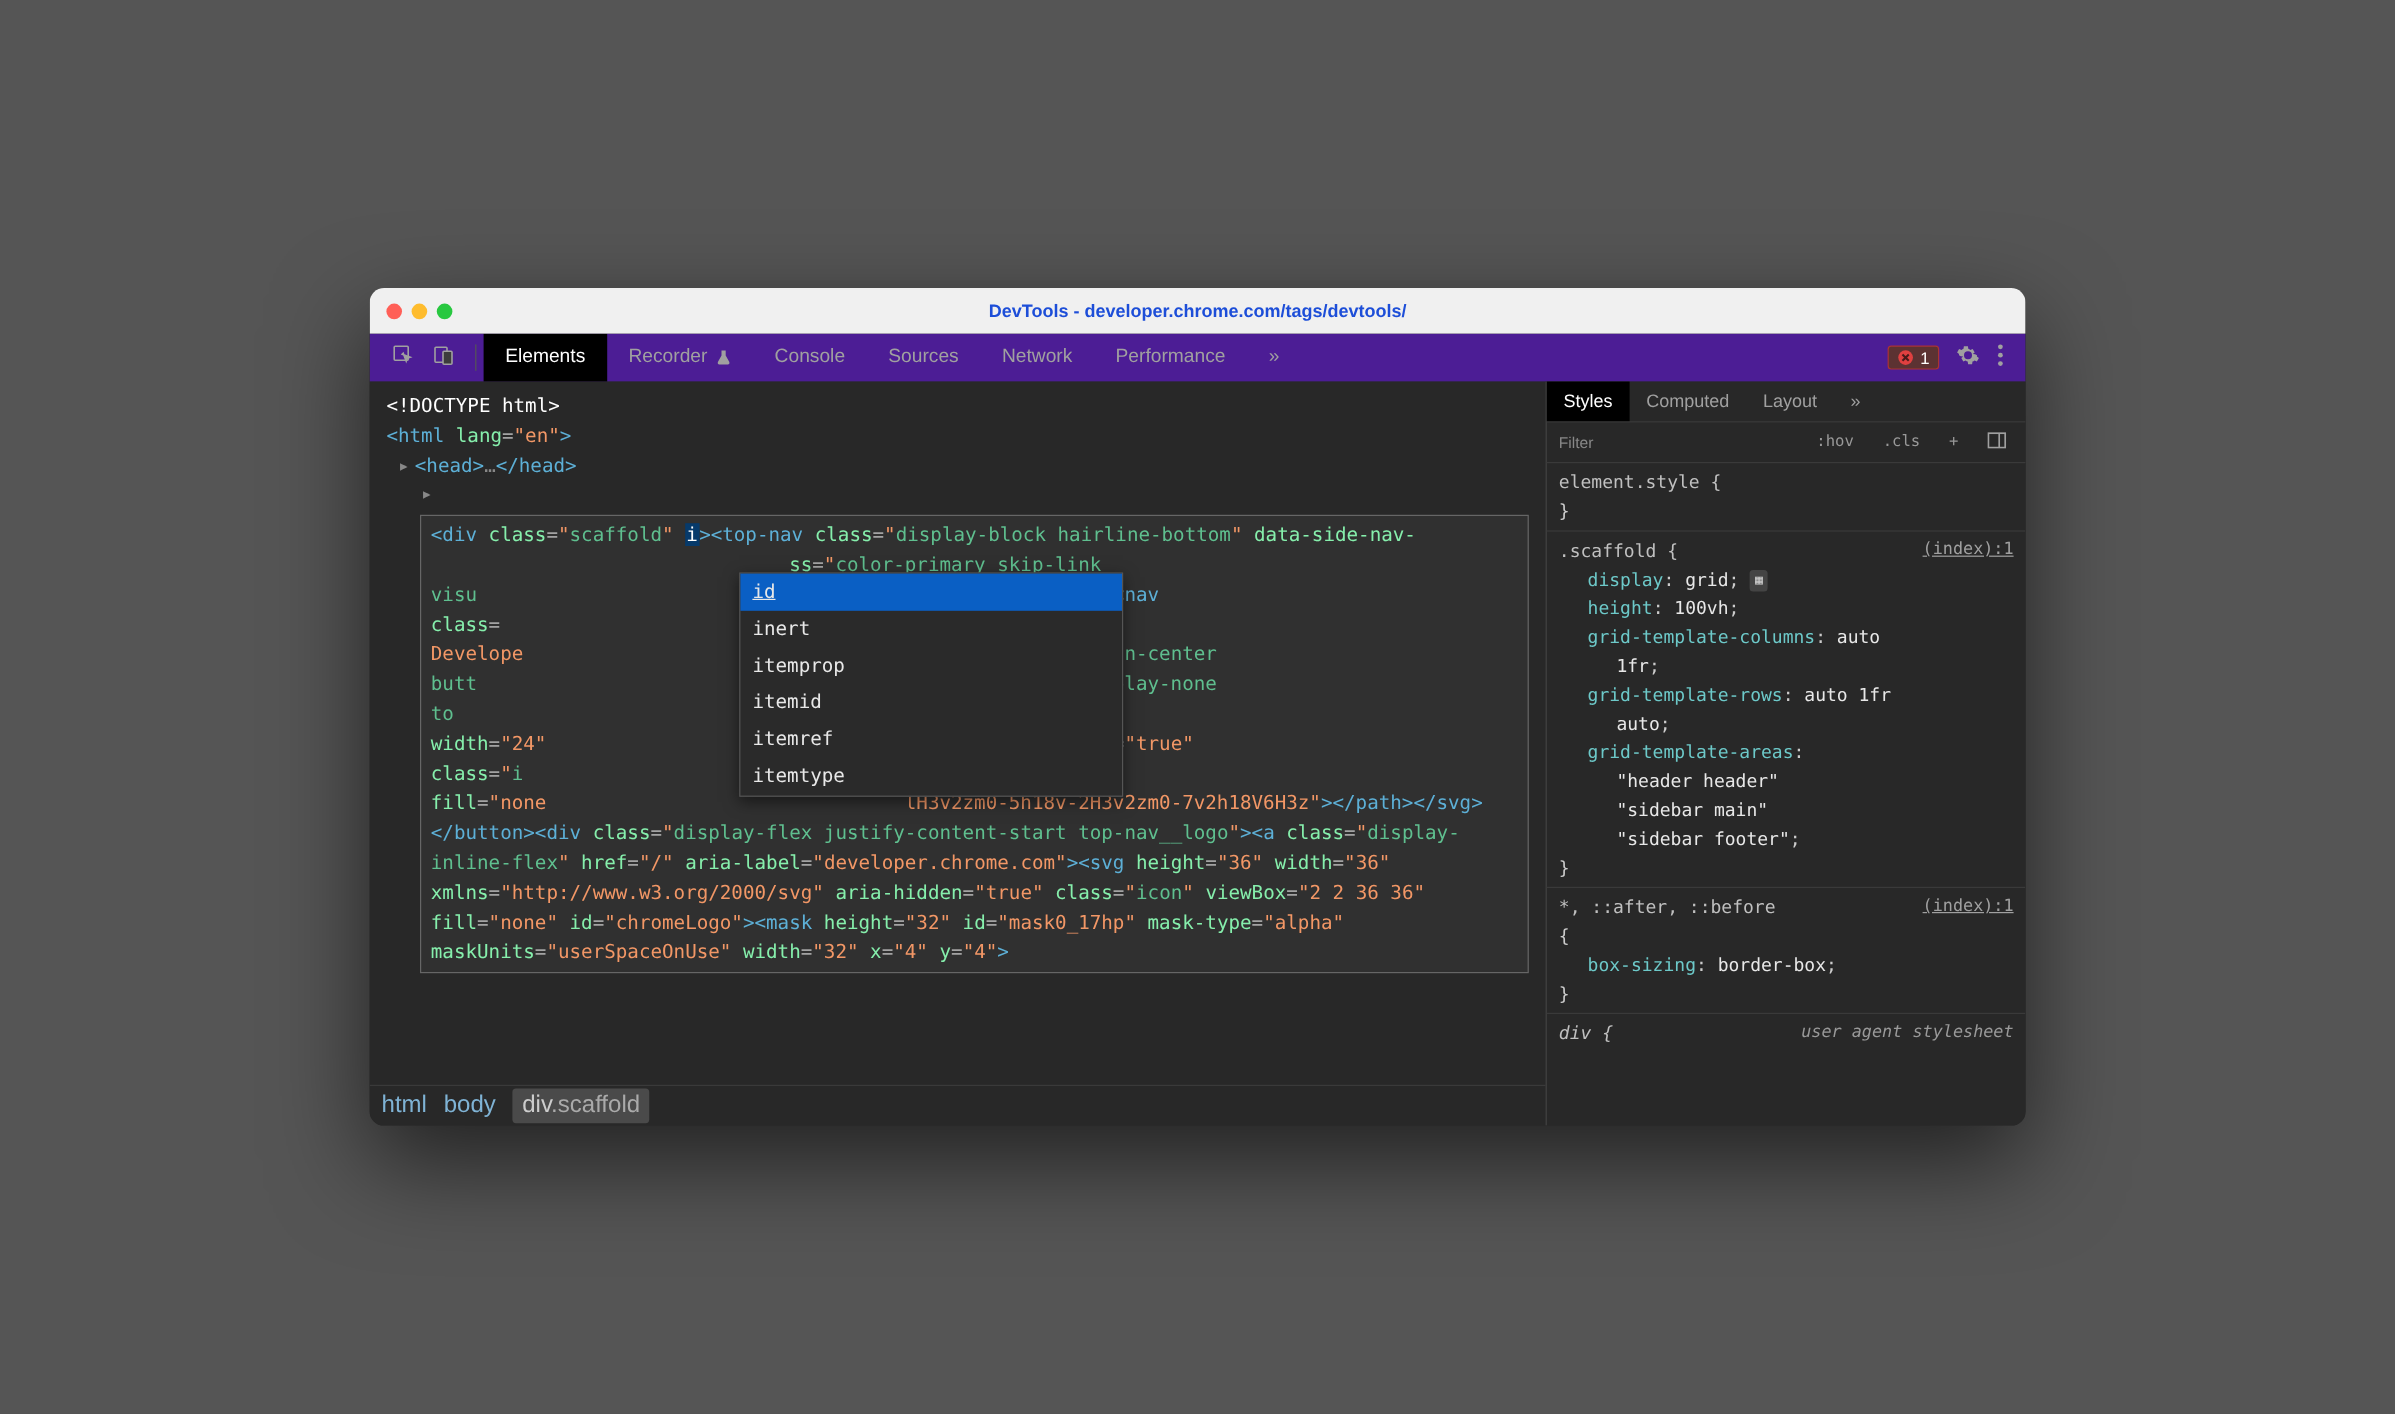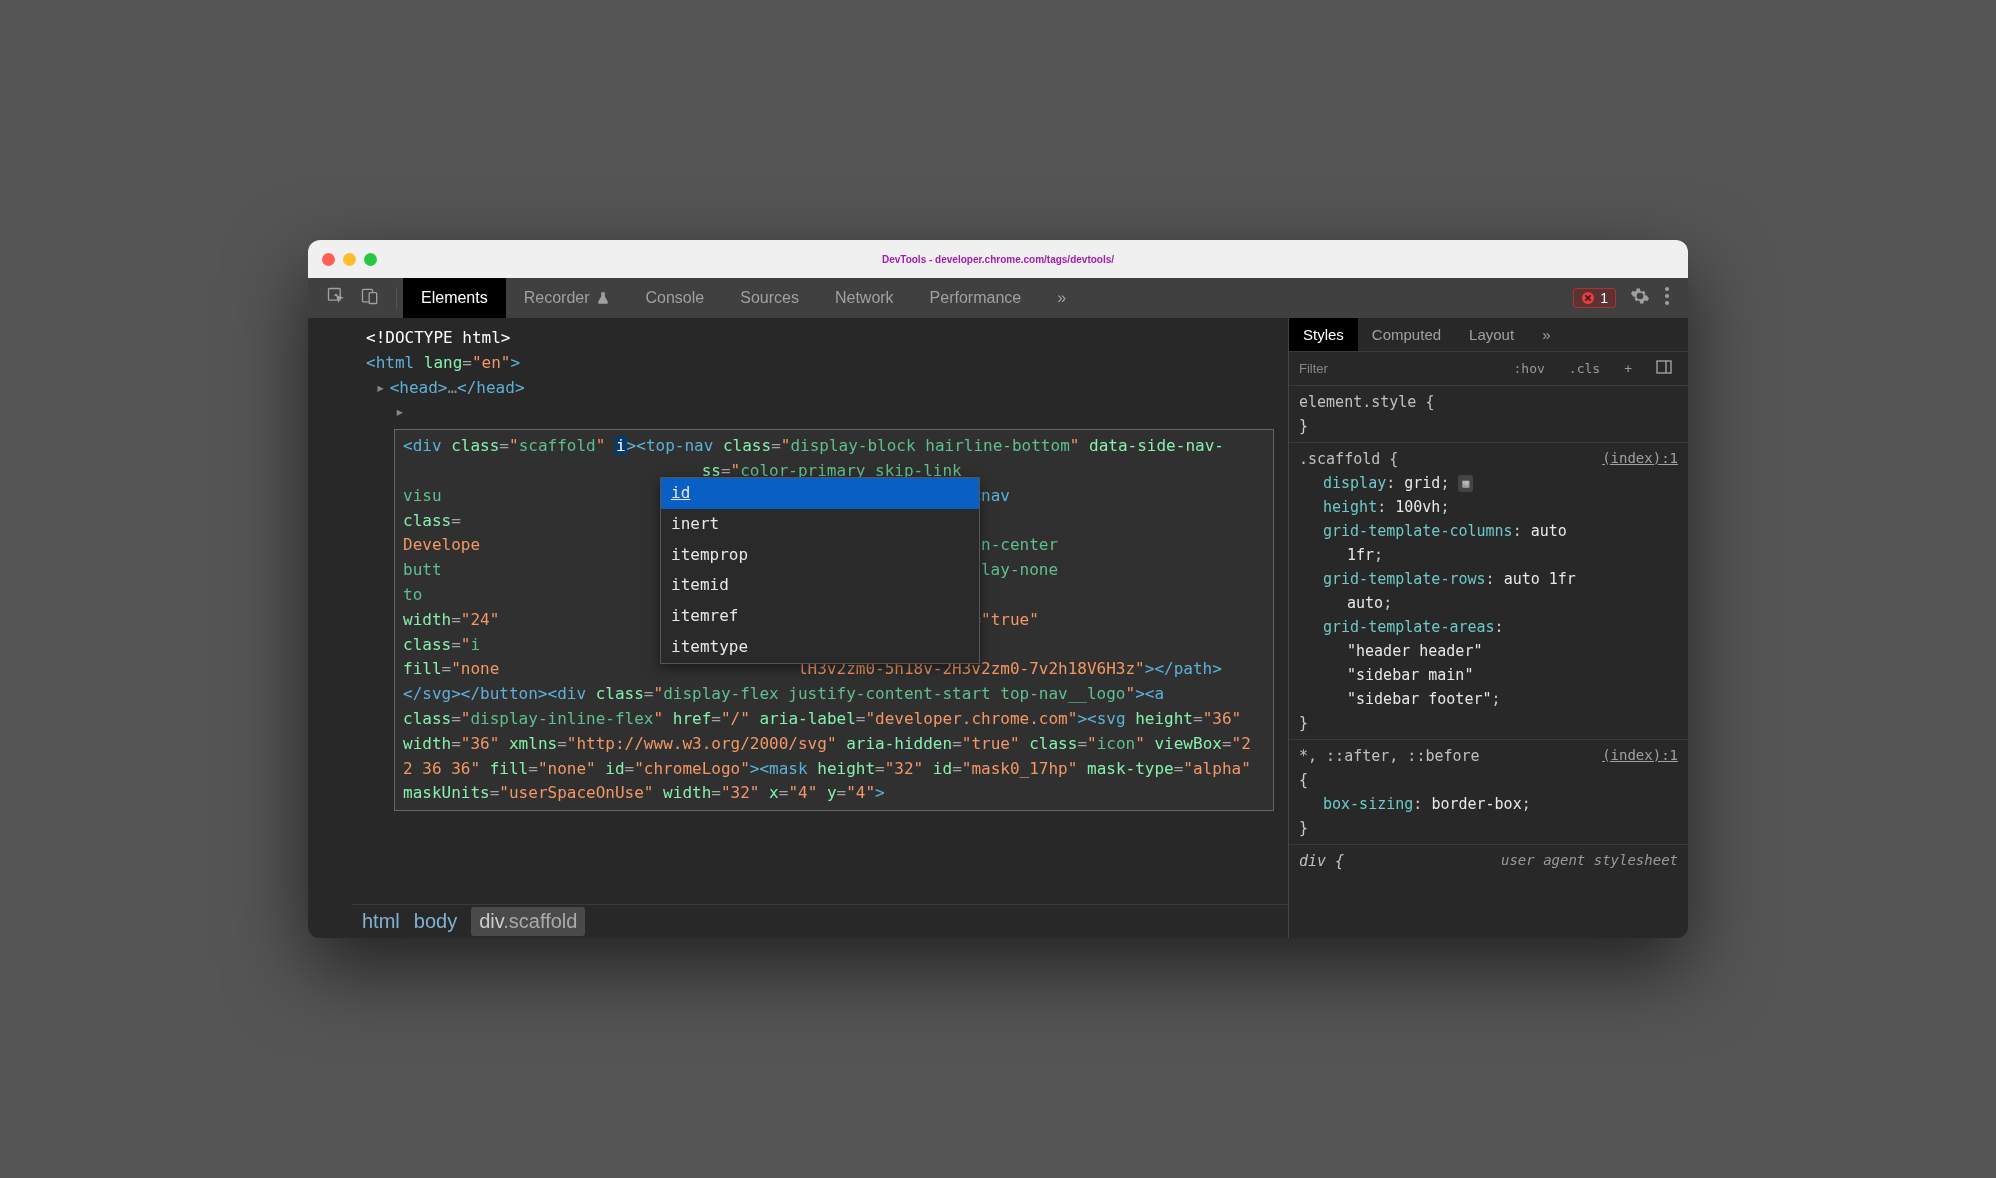--- a/index.html
+++ b/index.html
@@ -29,26 +29,26 @@
 }
 .traffic { display: flex; gap: 8px; }
 .dot { width: 13px; height: 13px; border-radius: 50%; }
 .dot.red { background: #ff5f57; }
 .dot.yellow { background: #febc2e; }
 .dot.green { background: #28c840; }
 .titlebar-title {
   position: absolute;
   left: 50%;
   transform: translateX(-50%);
-  font-size: 10px;
+  font-size: 15px;
   font-weight: 600;
-  color: #a21caf;
+  color: #1d4ed8;
 }
 .toolbar {
-  background: #404040;
+  background: #4c1d95;
   height: 40px;
   display: flex;
   align-items: center;
   padding: 0 8px;
   color: #a0a0a0;
   font-size: 16px;
 }
 .tool-icons { display: flex; align-items: center; gap: 14px; padding: 0 10px; }
 .tool-icons svg { width: 20px; height: 20px; }
 .sep { width: 1px; height: 22px; background: #555; margin: 0 6px; }
@@ -67,21 +67,21 @@
   align-items: center;
   gap: 5px;
   background: #5c3232;
   border: 1px solid #aa3333;
   border-radius: 3px;
   padding: 1px 7px;
   color: #ff8080;
   font-size: 14px;
 }
 .gear, .more { color: #a0a0a0; cursor: pointer; }
-.main { display: flex; height: 620px; padding-left: 44px; }
+.main { display: flex; height: 620px; }
 .left { flex: 1; display: flex; flex-direction: column; min-width: 0; background: #282828; }
 .right {
   width: 400px;
   border-left: 1px solid #444;
   background: #282828;
   display: flex;
   flex-direction: column;
 }
 .code-area {
   flex: 1;

